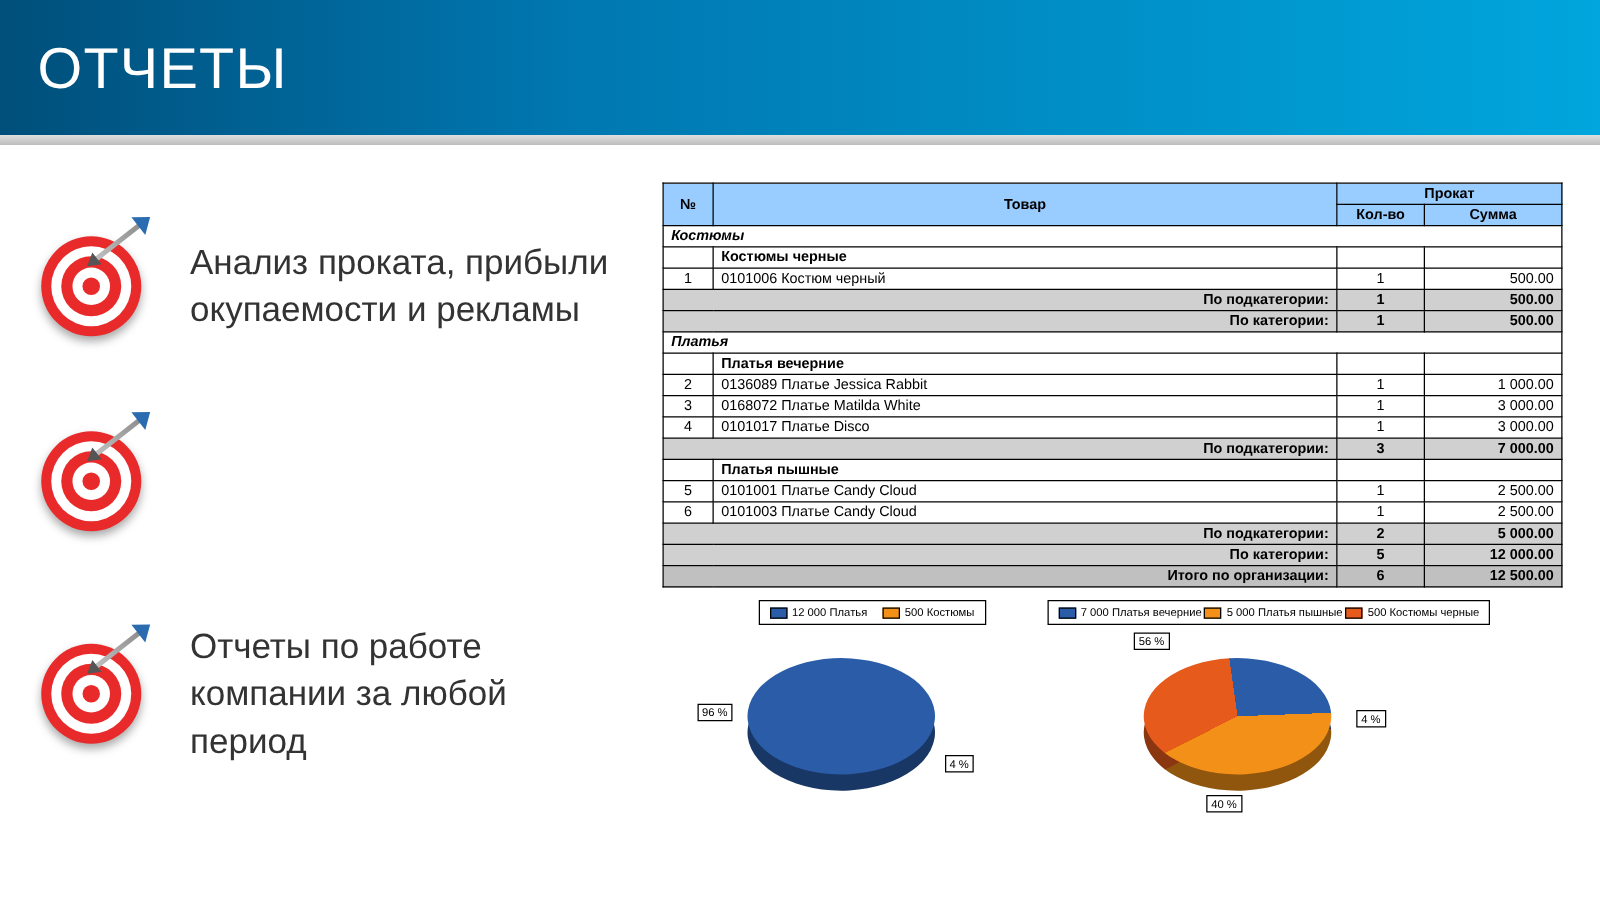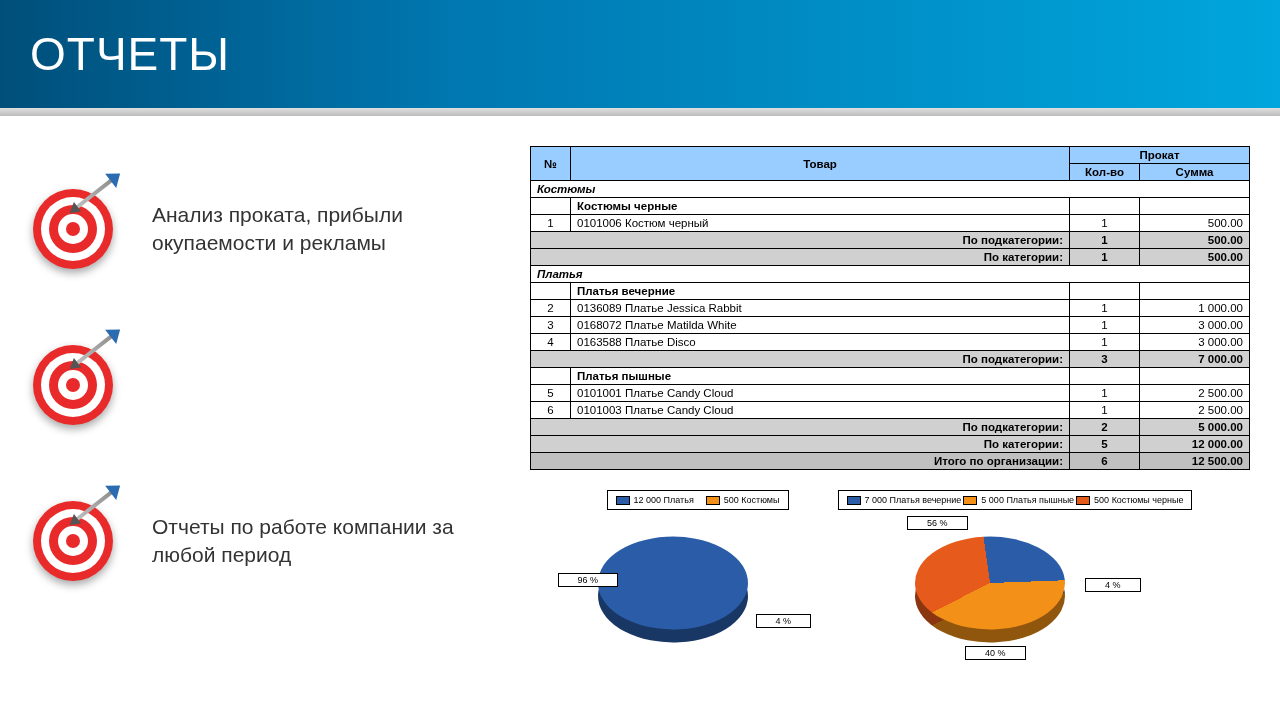--- a/index.html
+++ b/index.html
@@ -10,21 +10,21 @@
   .header h1 { color: #fff; font-weight: 300; font-size: 46px; letter-spacing: 1px; }
   .header-divider { height: 8px; background: linear-gradient(180deg, #e0e0e0, #bcbcbc); }
 
   .main { display: flex; padding: 30px 30px 10px 30px; gap: 30px; }
   .left { width: 470px; }
   .right { flex: 1; }
 
   
   .bullets { display: flex; flex-direction: column; gap: 70px; margin-top: 40px; }
   .bullet { display: flex; align-items: center; gap: 36px; }
-  .bullet-text { font-size: 21px; color: #333; line-height: 1.35; }
+  .bullet-text { font-size: 28px; color: #333; line-height: 1.35; }
 
   .target {
     width: 86px; height: 86px; position: relative; flex-shrink: 0;
   }
   .ring { position: absolute; border-radius: 50%; left: 50%; top: 50%; transform: translate(-50%, -50%); }
   .r1 { width: 80px; height: 80px; background: #e92a2a; box-shadow: 0 4px 8px rgba(0,0,0,.35); }
   .r2 { width: 64px; height: 64px; background: #fff; }
   .r3 { width: 48px; height: 48px; background: #e92a2a; }
   .r4 { width: 30px; height: 30px; background: #fff; }
   .r5 { width: 14px; height: 14px; background: #e92a2a; }
@@ -40,26 +40,26 @@
   .subcat-row td { font-weight: bold; }
   .sum-row td { background: #d0d0d0; font-weight: bold; }
   .org-row td { background: #c0c0c0; font-weight: bold; }
   td.num { text-align: center; width: 40px; }
   td.kolvo { text-align: center; width: 70px; }
   td.summa { text-align: right; width: 110px; }
   td.name { text-align: left; }
   td.right-label { text-align: right; font-weight: bold; }
 
   
-  .charts { display: flex; gap: 30px; margin-top: 20px; justify-content: center; align-items: flex-start; }
+  .charts { display: flex; gap: 30px; margin-top: 10px; justify-content: center; align-items: flex-start; }
   .chart { position: relative; }
   .pie { width: 170px; height: 120px; position: relative; }
   .pie-disc { width: 150px; height: 150px; border-radius: 50%; transform: scaleY(0.62) rotate(-5deg); position: absolute; top: -10px; left: 10px; box-shadow: 0 18px 0 0 rgba(0,0,0,0); }
   .pie-side { width: 150px; height: 150px; border-radius: 50%; transform: scaleY(0.62) rotate(-5deg); position: absolute; top: 3px; left: 10px; filter: brightness(0.6); z-index: -1; }
-  .label-box { position: absolute; background: #fff; border: 1px solid #000; font-size: 9px; padding: 1px 19px; white-space: nowrap; }
+  .label-box { position: absolute; background: #fff; border: 1px solid #000; font-size: 9px; padding: 1px 3px; white-space: nowrap; }
 
   .legend { border: 1px solid #000; background: #fff; padding: 4px 8px; font-size: 9px; display: flex; gap: 12px; white-space: nowrap; margin: 0 auto 8px; width: fit-content; }
   .legend-item { display: flex; align-items: center; gap: 4px; }
   .legend-sw { width: 14px; height: 9px; border: 1px solid #000; }
 
   .chart-col { display:flex; flex-direction:column; align-items:center; }
   .legend-vert { flex-direction: row; gap: 2px; }
 </style>
 </head>
 <body>
@@ -162,21 +162,21 @@
             <td class="summa">1 000.00</td>
           </tr>
           <tr>
             <td class="num">3</td>
             <td class="name">0168072 Платье Matilda White</td>
             <td class="kolvo">1</td>
             <td class="summa">3 000.00</td>
           </tr>
           <tr>
             <td class="num">4</td>
-            <td class="name">0163588 Платье Disco</td>
+            <td class="name">0101017 Платье Disco</td>
             <td class="kolvo">1</td>
             <td class="summa">3 000.00</td>
           </tr>
           <tr class="sum-row">
             <td colspan="2" class="right-label">По подкатегории:</td>
             <td class="kolvo">3</td>
             <td class="summa">7 000.00</td>
           </tr>
           <tr class="subcat-row">
             <td></td>

